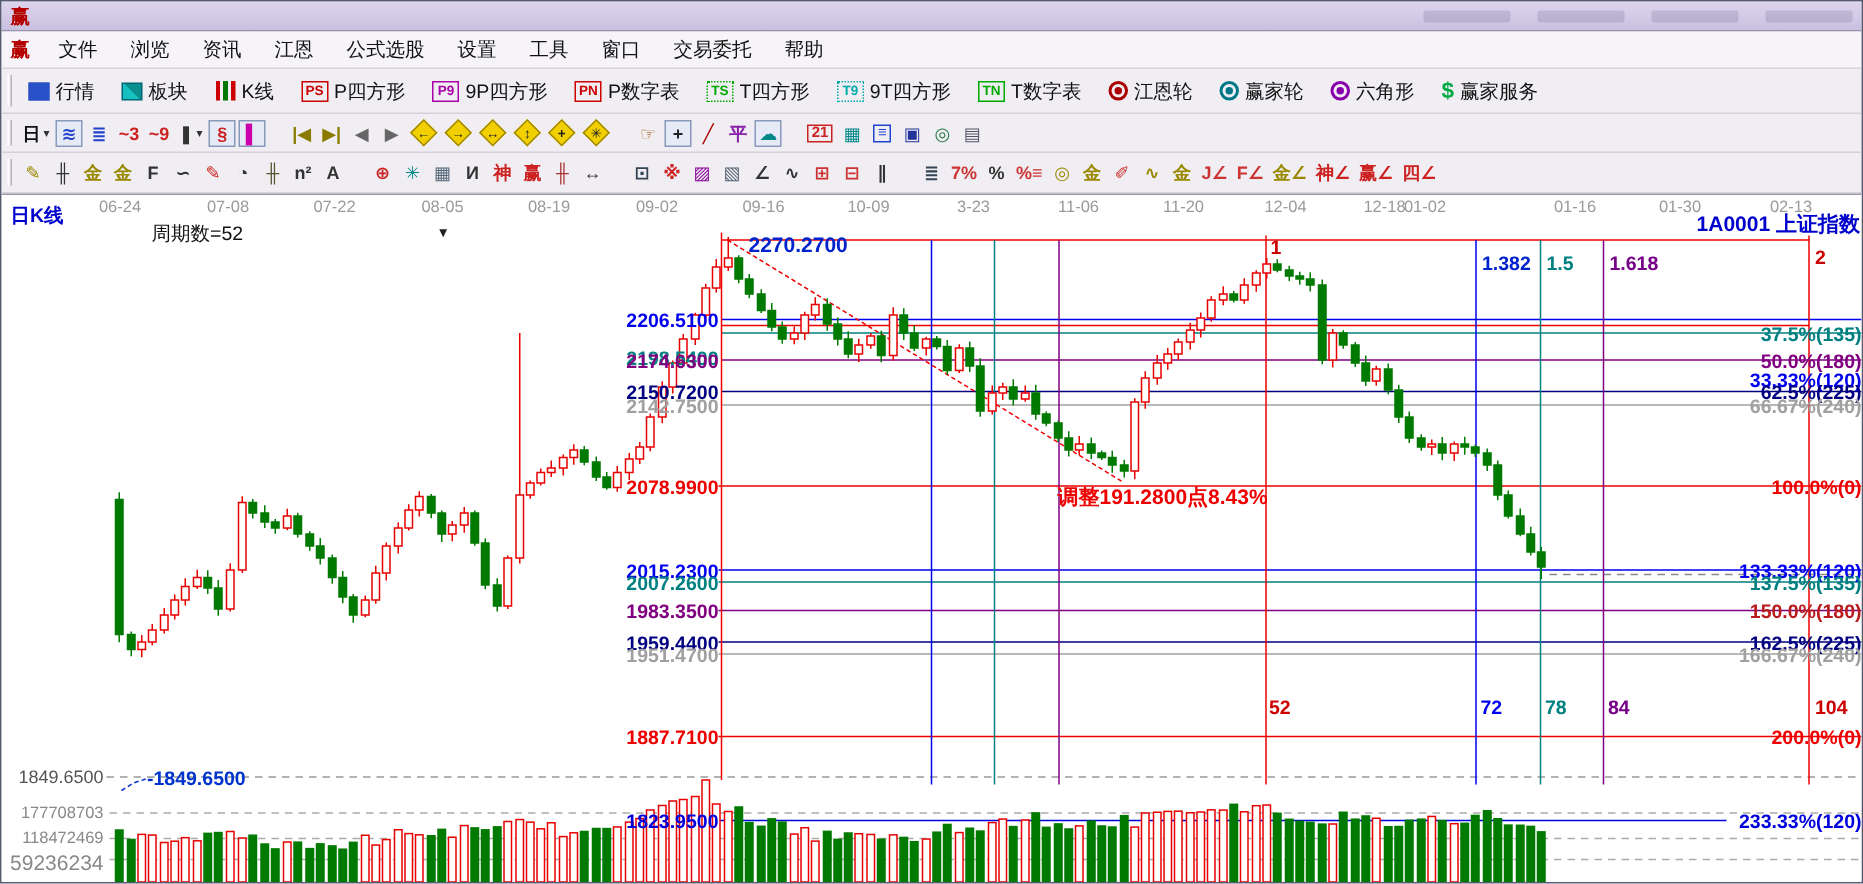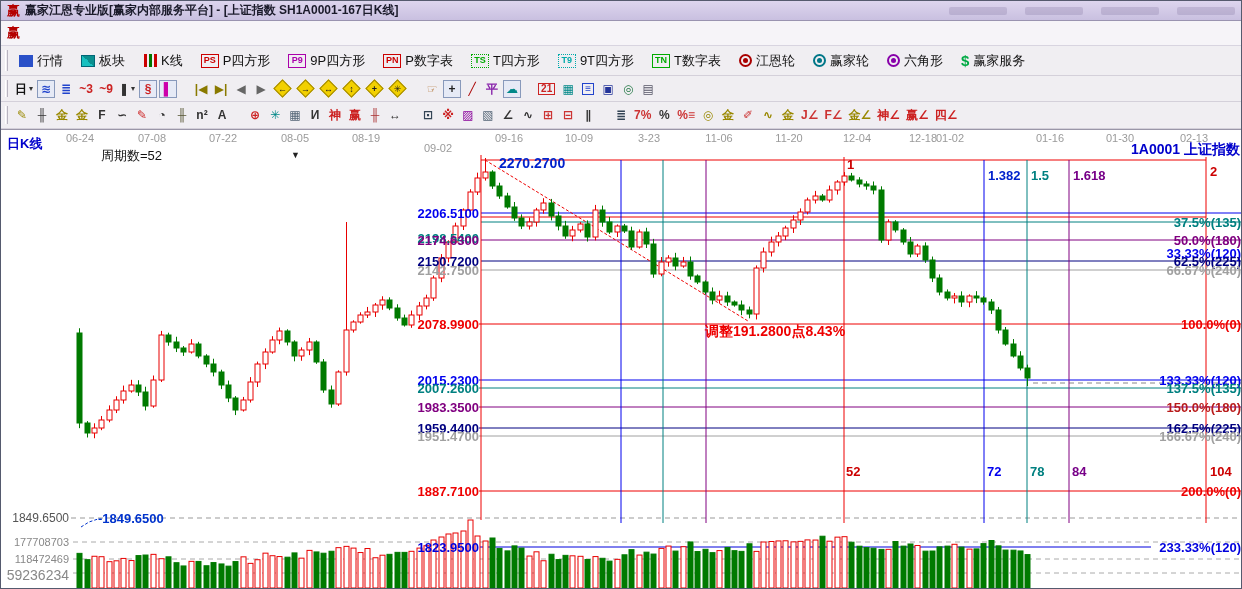--- a/index.html
+++ b/index.html
@@ -48,31 +48,42 @@
   .corner-inst{position:absolute;right:3px;top:11px;color:#0000cc;font-size:14px;font-weight:bold;}
   .corner-caret{position:absolute;left:290px;top:20px;color:#222;font-size:9px;}
 </style>
 </head>
 <body>
 
 <div class="window">
 
   <div class="titlebar">
     <span class="logo">赢</span>
-    <span class="title">赢家江恩专业版[赢家内部服务平台] - [上证指数  SH1A0001-167日K线]</span>
     <span class="faint">
         <i></i>
         <i></i>
         <i></i>
         <i></i>
       </span>
   </div>
 
   <div class="menubar">
     <span class="logo">赢</span>
+    <span id="menu-items" style="display: flex;">
+        <span class="menu-item">文件</span>
+        <span class="menu-item">浏览</span>
+        <span class="menu-item">资讯</span>
+        <span class="menu-item">江恩</span>
+        <span class="menu-item">公式选股</span>
+        <span class="menu-item">设置</span>
+        <span class="menu-item">工具</span>
+        <span class="menu-item">窗口</span>
+        <span class="menu-item">交易委托</span>
+        <span class="menu-item">帮助</span>
+      </span>
   </div>
 
   <div class="toolbar tb1">
     <span class="grip"></span>
     <span id="toolbar-main-items" style="display:flex;align-items:center;gap:6px;">
         <span class="tbtn">
           <span class="ig grid-blue"></span>
           <span>行情</span>
         </span>
         <span class="tbtn">
@@ -807,21 +818,21 @@
     <div class="corner-dkx">日K线</div>
     <div class="corner-cycle">周期数=52</div>
     <div class="corner-caret">▼</div>
     <div class="corner-inst">1A0001  上证指数</div>
     <div id="chart-labels">
         <span class="date" style="left: 79px;">06-24</span>
         <span class="date" style="left: 151px;">07-08</span>
         <span class="date" style="left: 222px;">07-22</span>
         <span class="date" style="left: 294px;">08-05</span>
         <span class="date" style="left: 365px;">08-19</span>
-        <span class="date" style="left: 437px; margin-top: 10px;">09-02</span>
+        <span class="date" style="left: 437px;">09-02</span>
         <span class="date" style="left: 508px;">09-16</span>
         <span class="date" style="left: 578px;">10-09</span>
         <span class="date" style="left: 648px;">3-23</span>
         <span class="date" style="left: 718px;">11-06</span>
         <span class="date" style="left: 788px;">11-20</span>
         <span class="date" style="left: 856px;">12-04</span>
         <span class="date" style="left: 922px;">12-18</span>
         <span class="date" style="left: 949px; text-align: right;">01-02</span>
         <span class="date" style="left: 1049px;">01-16</span>
         <span class="date" style="left: 1119px;">01-30</span>

